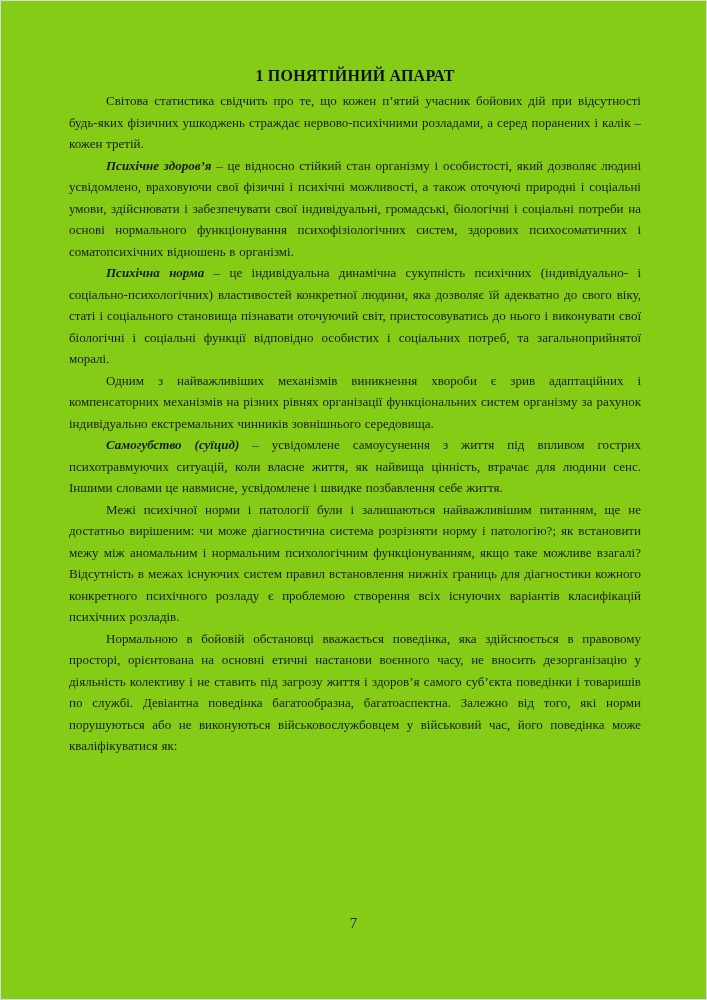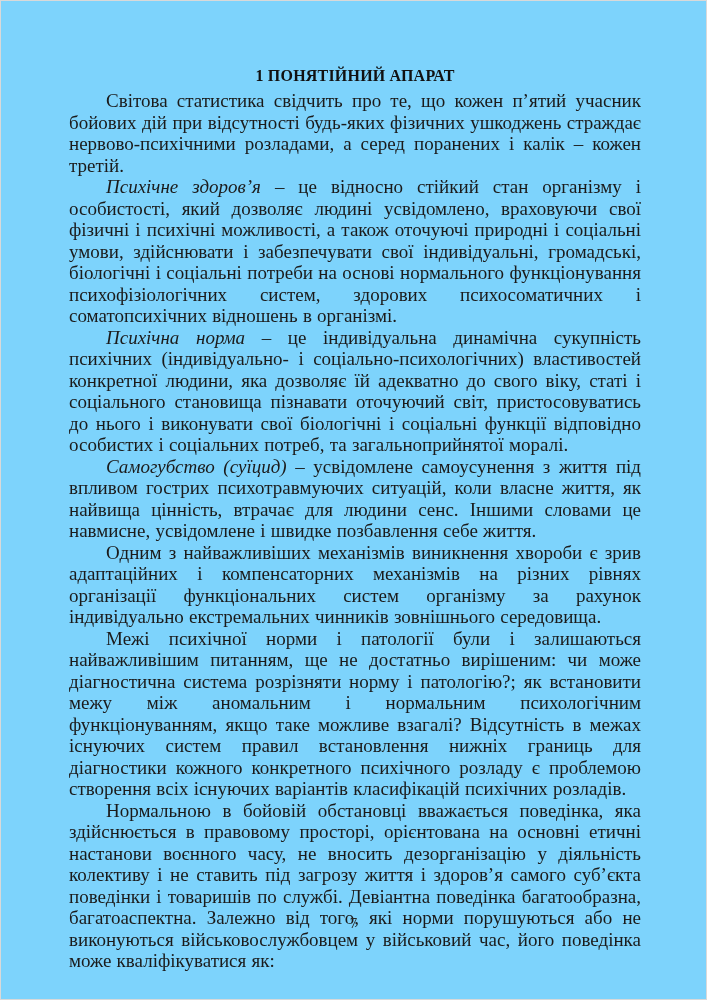--- a/index.html
+++ b/index.html
@@ -5,21 +5,21 @@
   html, body {
     margin: 0;
     padding: 0;
     background: #ffffff;
   }
   .page {
     position: relative;
     width: 707px;
     height: 1000px;
     box-sizing: border-box;
-    background: #7dd3fc;
+    background: #84cc16;
     border: 1px solid #d9d9d9;
     overflow: hidden;
     font-family: "Liberation Serif", "DejaVu Serif", serif;
     color: #1b1b1b;
   }
   .text-block {
     position: absolute;
     left: 68px;
     top: 64px;
     width: 572px;
@@ -28,28 +28,28 @@
     margin: 0 0 4px 0;
     font-size: 16px;
     line-height: 21px;
     font-weight: bold;
     text-align: center;
     letter-spacing: 0.2px;
     color: #111111;
   }
   p.para {
     margin: 0;
-    font-size: 19px;
+    font-size: 13px;
     line-height: 21.5px;
     text-align: justify;
     text-indent: 37px;
     word-spacing: 0.5px;
   }
   p.para .term {
-    font-weight: normal;
+    font-weight: bold;
     font-style: italic;
   }
   .page-number {
     position: absolute;
     left: 0;
     top: 914px;
     width: 100%;
     text-align: center;
     font-size: 15px;
     color: #2a2a2a;
@@ -61,23 +61,23 @@
 <div class="page">
   <div class="text-block">
     <h1 class="doc-title">1 ПОНЯТІЙНИЙ АПАРАТ</h1>
 
     <p class="para"><span class="term"></span><span>Світова статистика свідчить про те, що кожен п’ятий учасник бойових дій при відсутності будь-яких фізичних ушкоджень страждає нервово-психічними розладами, а серед поранених і калік – кожен третій.</span></p>
 
     <p class="para"><span class="term">Психічне здоров’я</span><span> – це відносно стійкий стан організму і особистості, який дозволяє людині усвідомлено, враховуючи свої фізичні і психічні можливості, а також оточуючі природні і соціальні умови, здійснювати і забезпечувати свої індивідуальні, громадські, біологічні і соціальні потреби на основі нормального функціонування психофізіологічних систем, здорових психосоматичних і соматопсихічних відношень в організмі.</span></p>
 
     <p class="para"><span class="term">Психічна норма</span><span> – це індивідуальна динамічна сукупність психічних (індивідуально- і соціально-психологічних) властивостей конкретної людини, яка дозволяє їй адекватно до свого віку, статі і соціального становища пізнавати оточуючий світ, пристосовуватись до нього і виконувати свої біологічні і соціальні функції відповідно особистих і соціальних потреб, та загальноприйнятої моралі.</span></p>
 
+    <p class="para"><span class="term"></span><span>Одним з найважливіших механізмів виникнення хвороби є зрив адаптаційних і компенсаторних механізмів на різних рівнях організації функціональних систем організму за рахунок індивідуально екстремальних чинників зовнішнього середовища.</span></p>
+
     <p class="para"><span class="term">Самогубство (суїцид)</span><span> – усвідомлене самоусунення з життя під впливом гострих психотравмуючих ситуацій, коли власне життя, як найвища цінність, втрачає для людини сенс. Іншими словами це навмисне, усвідомлене і швидке позбавлення себе життя.</span></p>
-
-    <p class="para"><span class="term"></span><span>Одним з найважливіших механізмів виникнення хвороби є зрив адаптаційних і компенсаторних механізмів на різних рівнях організації функціональних систем організму за рахунок індивідуально екстремальних чинників зовнішнього середовища.</span></p>
 
     <p class="para"><span class="term"></span><span>Межі психічної норми і патології були і залишаються найважливішим питанням, ще не достатньо вирішеним: чи може діагностична система розрізняти норму і патологію?; як встановити межу між аномальним і нормальним психологічним функціонуванням, якщо таке можливе взагалі? Відсутність в межах існуючих систем правил встановлення нижніх границь для діагностики кожного конкретного психічного розладу є проблемою створення всіх існуючих варіантів класифікацій психічних розладів.</span></p>
 
     <p class="para"><span class="term"></span><span>Нормальною в бойовій обстановці вважається поведінка, яка здійснюється в правовому просторі, орієнтована на основні етичні настанови воєнного часу, не вносить дезорганізацію у діяльність колективу і не ставить під загрозу життя і здоров’я самого суб’єкта поведінки і товаришів по службі. Девіантна поведінка багатообразна, багатоаспектна. Залежно від того, які норми порушуються або не виконуються військовослужбовцем у військовий час, його поведінка може кваліфікуватися як:</span></p>
 
   </div>
 
   <div class="page-number">7</div>
 </div>
 

